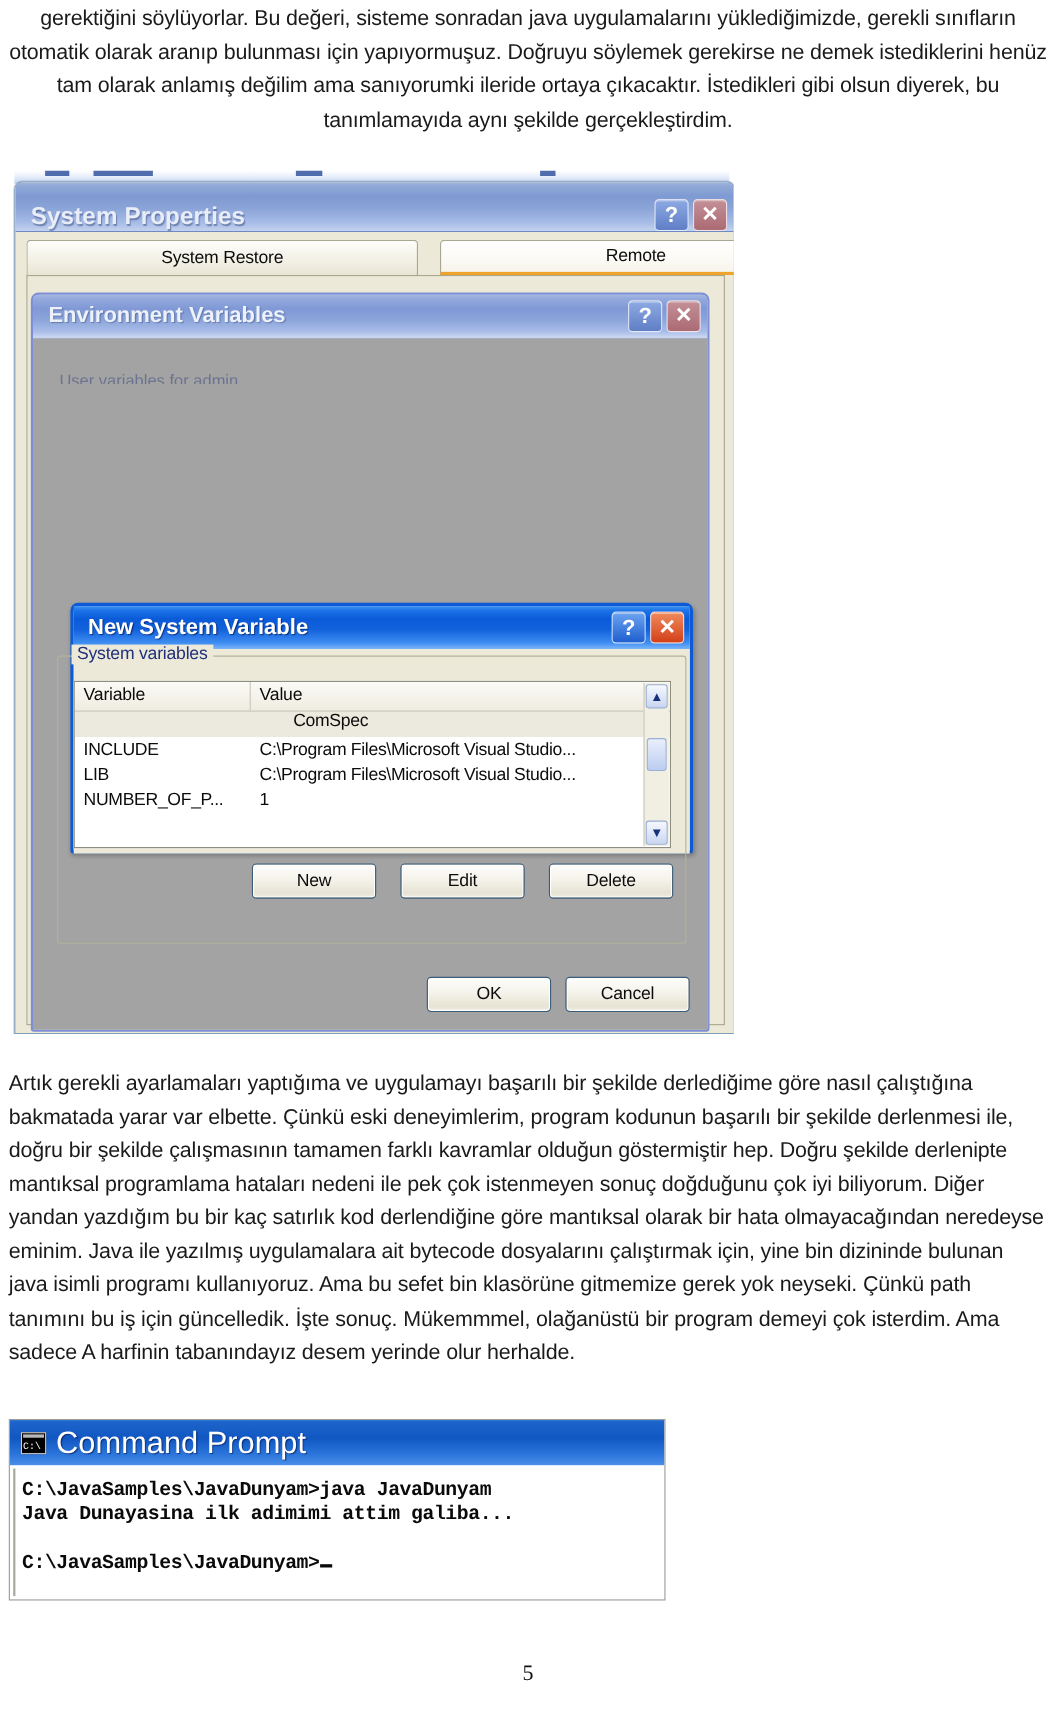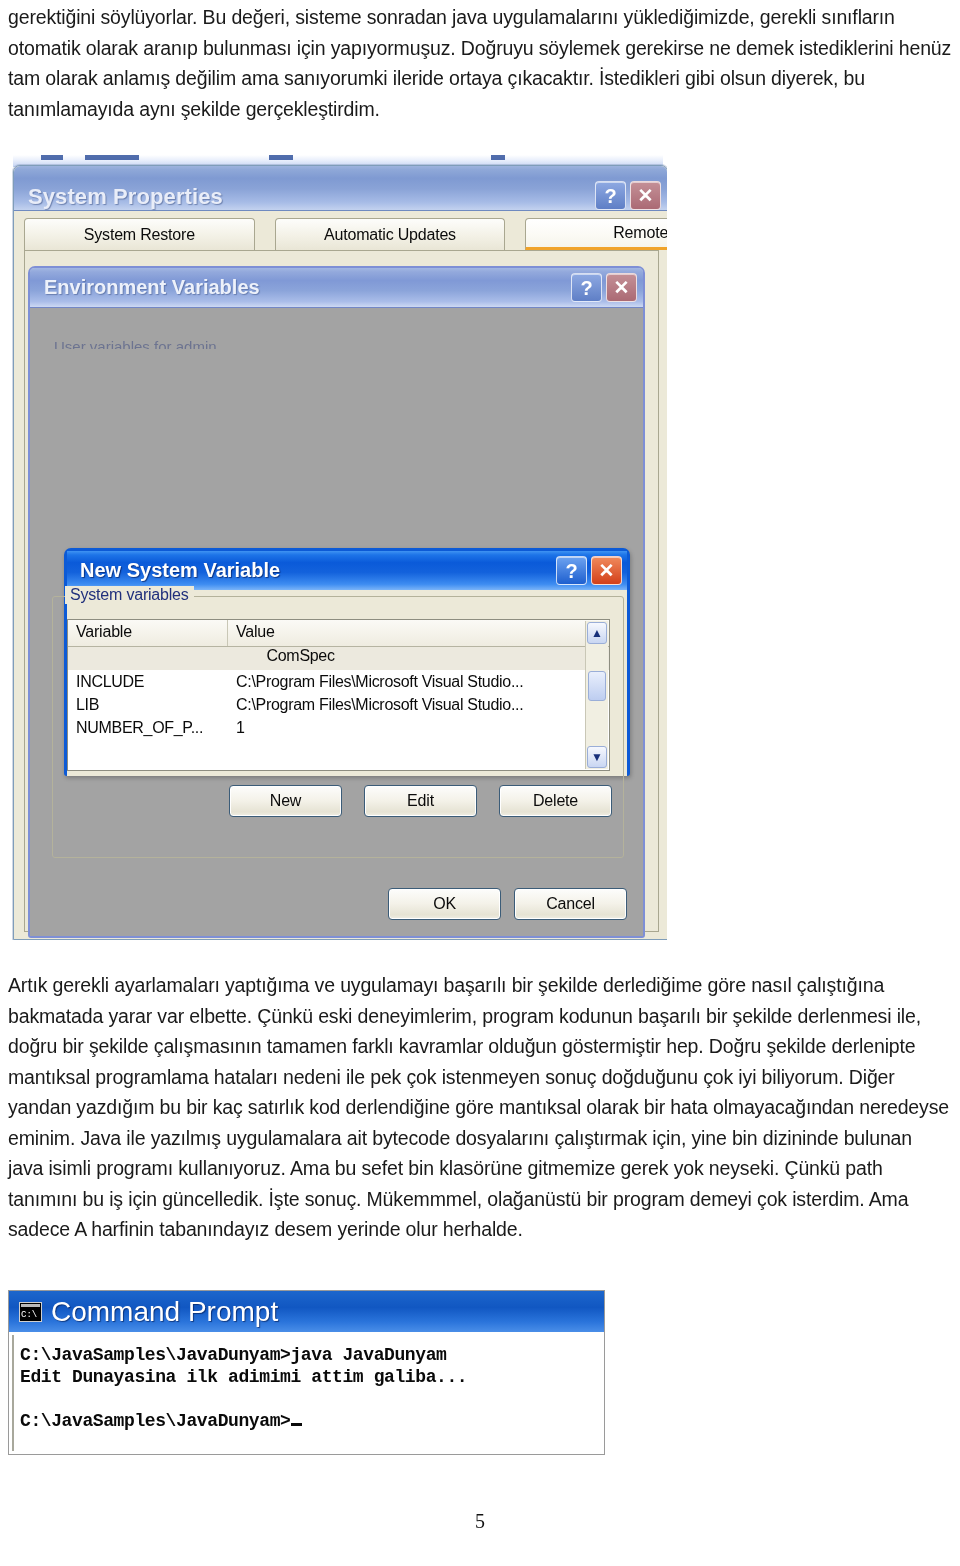--- a/index.html
+++ b/index.html
@@ -17,21 +17,21 @@
   .doc-text {
     position: absolute;
     left: 8px; width: 944px;
     font-size: 19.5px;
     line-height: 30.5px;
     color: #1a1a1a;
     letter-spacing: -0.15px;
     text-align: left;
     white-space: pre-wrap;
   }
-  #para-top  { top: 2px; }
+  #para-top  { top: 2px; text-align: center; }
   #para-mid  { top: 970px; }
   #page-num  {
     position: absolute;
     top: 1510px; left: 0; width: 960px;
     text-align: center;
     font-family: "Liberation Serif", serif;
     font-size: 20px;
     color: #111;
   }
 
@@ -390,23 +390,20 @@
         <div class="tb-btns">
           <div class="tbtn help inact glyph-q"></div>
           <div class="tbtn close inact glyph-x"></div>
         </div>
       </div>
 
       <div class="tabstrip">
         <div class="tab">
           <span>System Restore</span>
         </div>
-        <div class="tab">
-          <span>Automatic Updates</span>
-        </div>
         <div class="tab selected">
           <span>Remote</span>
         </div>
       </div>
 
       <div class="tab-body"></div>
 
       <div class="win-env">
 
         <div class="env-tb">
@@ -529,21 +526,21 @@
 
   <div class="win-cmd">
     <div class="cmd-tb">
       <div class="cmd-icon">
         <span>C:\</span>
       </div>
       <div class="cmd-title">Command Prompt</div>
     </div>
     <div class="cmd-client">
       <div class="cmd-line">C:\JavaSamples\JavaDunyam&gt;java JavaDunyam</div>
-      <div class="cmd-line">Edit Dunayasina ilk adimimi attim galiba...</div>
+      <div class="cmd-line">Java Dunayasina ilk adimimi attim galiba...</div>
       <div class="cmd-line cmd-blank"></div>
       <div class="cmd-line"><span>C:\JavaSamples\JavaDunyam&gt;</span><span class="cmd-caret"></span></div>
     </div>
   </div>
 
   <div id="page-num">5</div>
 
 </div>
 
 </body></html>

